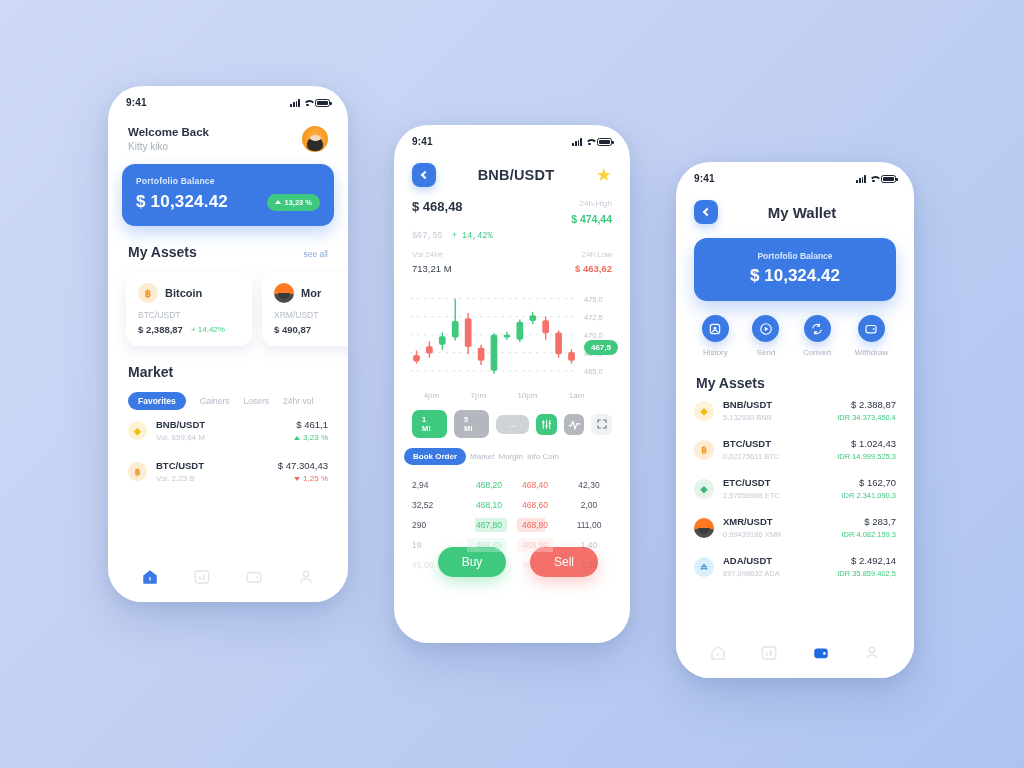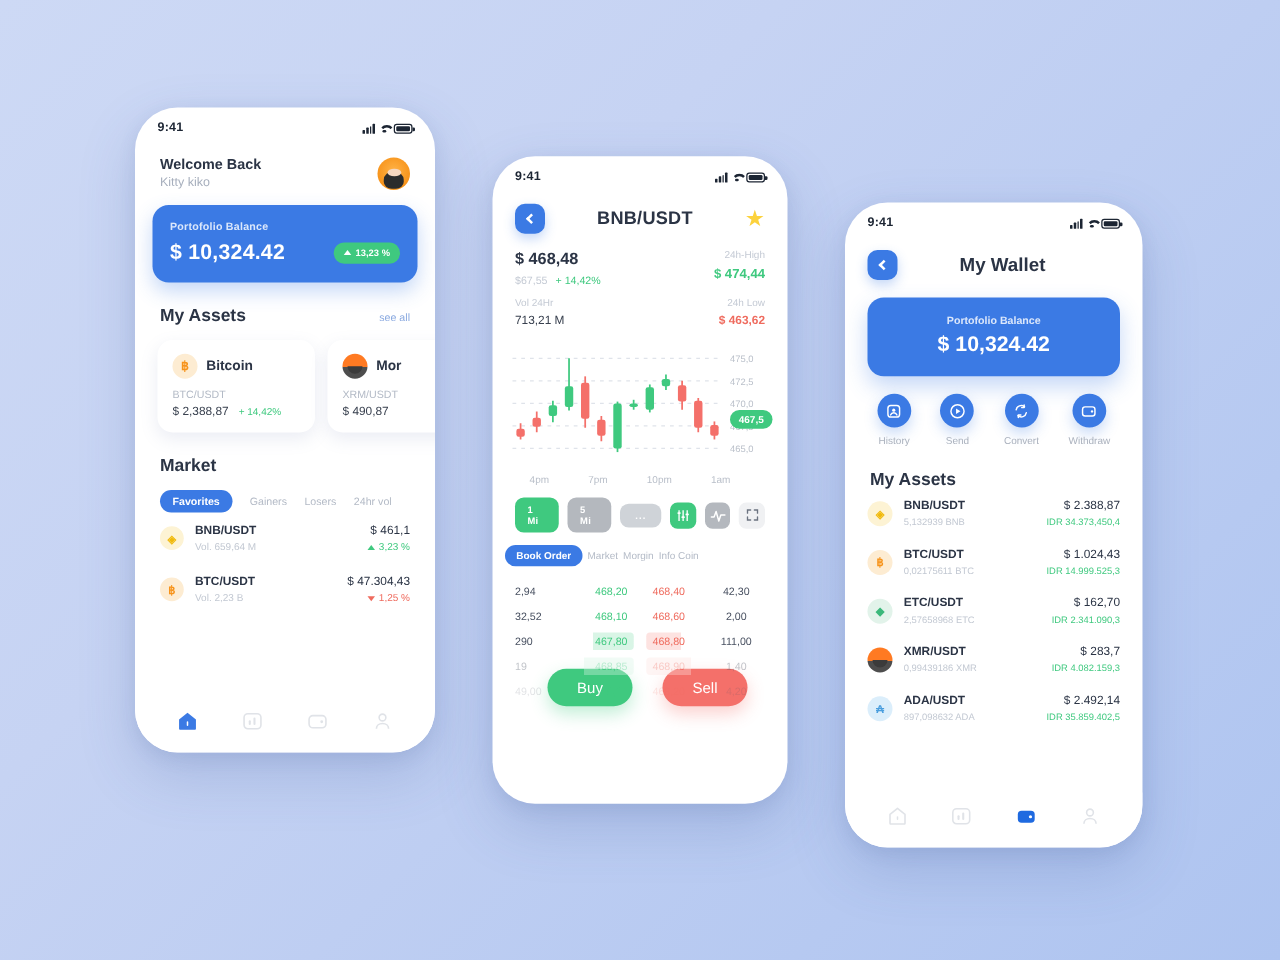--- a/index.html
+++ b/index.html
@@ -85,21 +85,21 @@
   .coin-xmr { background:linear-gradient(180deg,#ff7a22 55%,#4d4d4d 55%); color:#fff;
               position:relative; }
   .coin-xmr:after{content:"";position:absolute;left:4px;bottom:4px;width:12px;height:6px;
     background:#3b3b3b;border-radius:0 0 7px 7px;}
   .coin-bnb { background:#fdf3d4; color:#f0b90b; }
   .coin-etc { background:#e2f3ea; color:#3ab87a; }
   .coin-ada { background:#dbeefb; color:#4a9ede; }
   .acard-name { font-size:11px; font-weight:bold; color:#2b3445; white-space:nowrap; }
   .acard-pair { font-size:8.5px; color:#b3bac6; margin-top:7px; }
   .acard-row { display:flex; align-items:center; gap:8px; margin-top:4px; }
-  .acard-price { font-size:9.5px; color:#39414f; }
+  .acard-price { font-size:9.5px; color:#39414f;font-weight:bold; }
   .acard-pct { font-size:8px; color:#3fc97f; }
 
   .tabs { display:flex; align-items:center; gap:14px; padding:0 20px; margin-top:12px; }
   .tab { font-size:8.5px; color:#b3bac6; }
   .tab.active { background:#3b7ae4; color:#fff; font-weight:bold;
                 border-radius:9px; padding:4px 10px; }
 
   .mrow { display:flex; align-items:center; padding:9px 20px; gap:9px; }
   .mrow .coin { width:19px; height:19px; font-size:9px; }
   .mrow-mid { flex:1; }
@@ -123,21 +123,21 @@
   .backbtn { width:24px; height:24px; border-radius:8px; background:#3b7ae4;
              display:flex; align-items:center; justify-content:center; flex:none;
              box-shadow:0 4px 9px rgba(59,122,228,.30); }
   .backbtn span{ display:block; width:6px; height:6px; border-left:2px solid #fff;
              border-bottom:2px solid #fff; transform:rotate(45deg); margin-left:2px; }
   .p2-title { font-size:14.5px; font-weight:bold; color:#2b3445; letter-spacing:.2px; }
   .star { color:#fcd23c; font-size:18px; line-height:1; }
 
   .price-grid { display:flex; justify-content:space-between; padding:12px 18px 0 18px; }
   .pg-l .big { font-size:13px; font-weight:bold; color:#2b3445; }
-  .pg-l .sub { font-size:8.5px; color:#c4cad4; margin-top:5px; }
+  .pg-l .sub { font-size:8.5px; color:#c4cad4; margin-top:17px;font-family:Liberation Mono, monospace; }
   .pg-l .sub b { color:#3fc97f; font-weight:normal; margin-left:4px; }
   .pg-r { text-align:right; }
   .pg-r .lbl { font-size:8px; color:#c4cad4; }
   .pg-r .val { font-size:10.5px; font-weight:bold; margin-top:5px; }
   .vol-grid { display:flex; justify-content:space-between; padding:9px 18px 0 18px; }
   .vol-grid .lbl { font-size:8px; color:#c4cad4; }
   .vol-grid .val { font-size:9.5px; color:#39414f; margin-top:4px; }
   .vol-grid .val.red { color:#ef6b5e; font-weight:bold; }
 
   .chart-wrap { position:relative; margin:10px 10px 0 10px; height:104px; }

